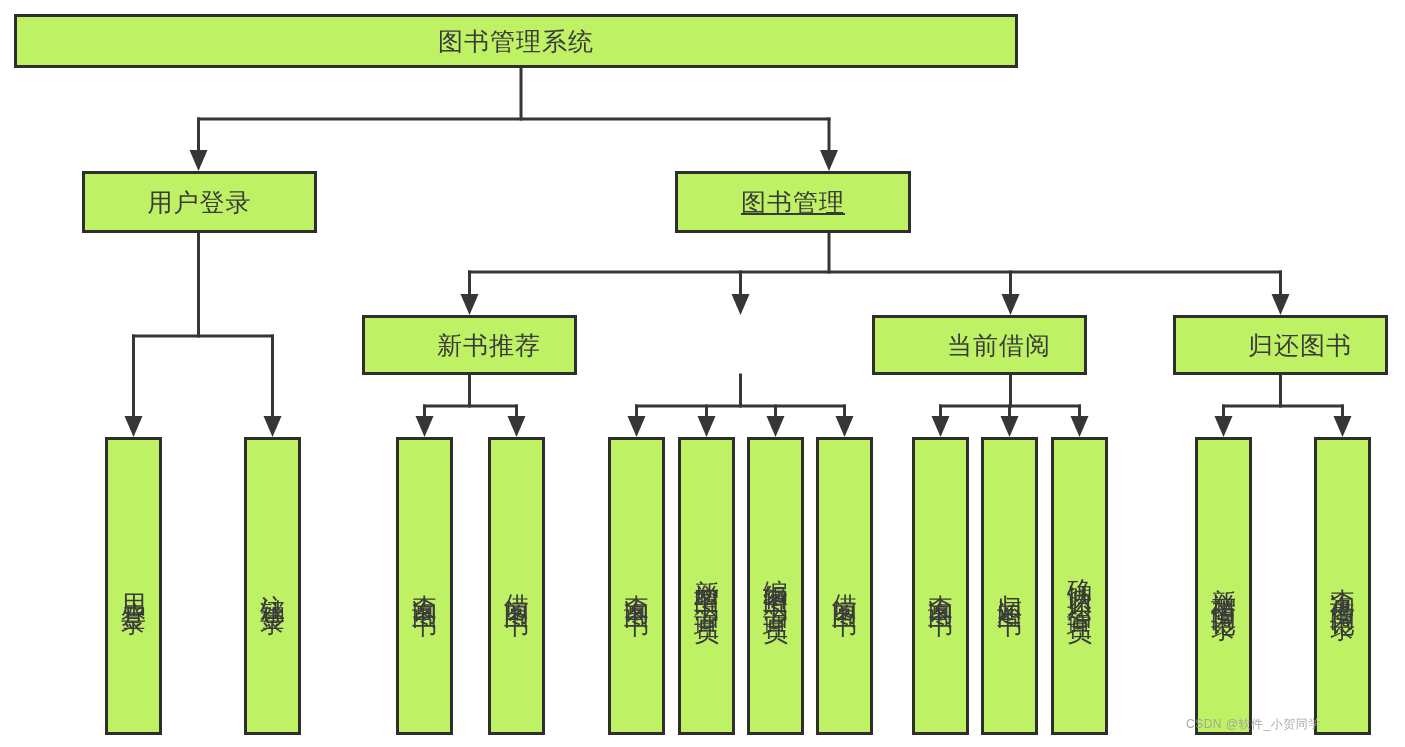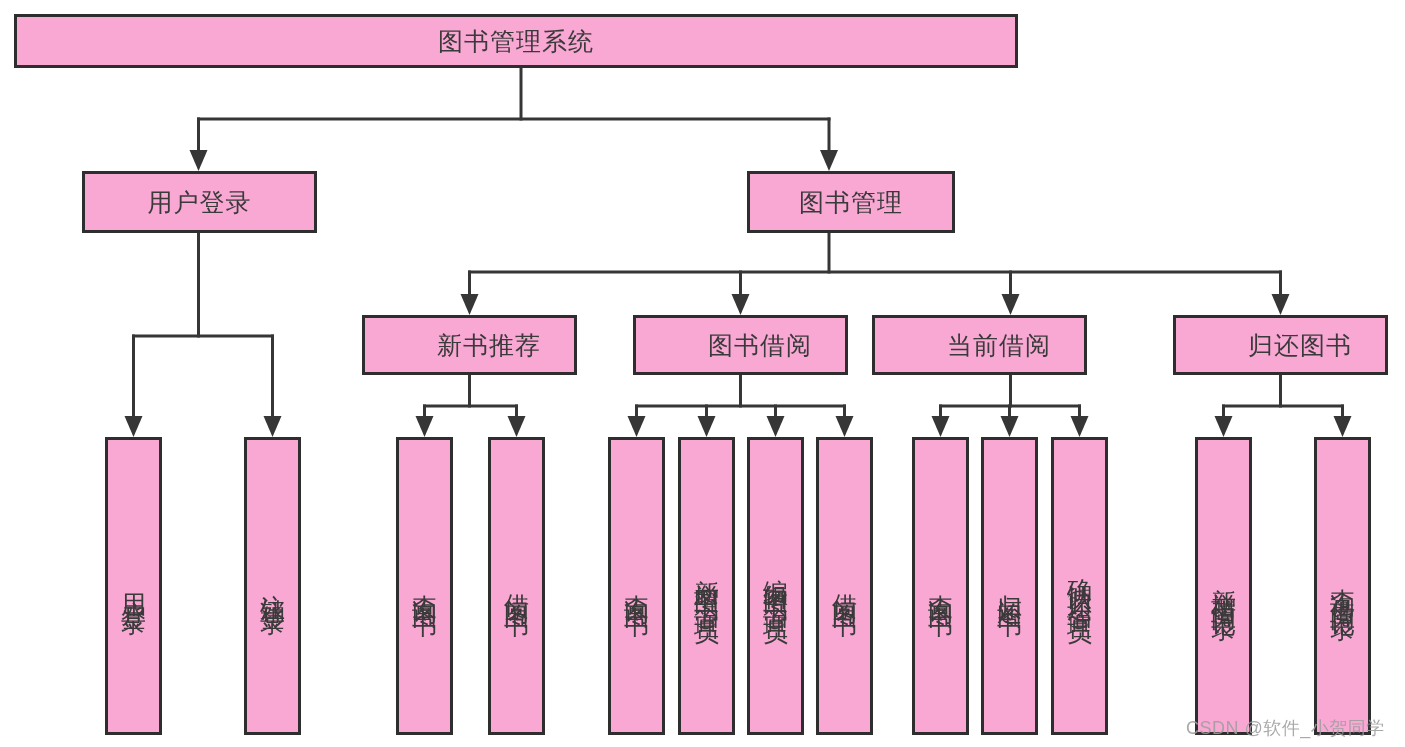--- a/index.html
+++ b/index.html
@@ -18,21 +18,21 @@
   .wires {
     position: absolute;
     left: 0;
     top: 0;
     z-index: 1;
   }
   .box {
     position: absolute;
     box-sizing: border-box;
     border: 3px solid #2e2e2e;
-    background: #f9a8d4;
+    background: #bef264;
     display: flex;
     align-items: center;
     justify-content: center;
     color: #3a3a3a;
     z-index: 2;
   }
   .hlabel {
     font-size: 25px;
     letter-spacing: 1px;
     white-space: nowrap;
@@ -42,42 +42,42 @@
     writing-mode: vertical-rl;
     font-size: 25px;
     letter-spacing: 6px;
     line-height: 1;
     white-space: nowrap;
   }
   
   .n-root    { left: 14px;  top: 14px;  width: 1004px; height: 54px; }
   
   .n-login   { left: 82px;  top: 171px; width: 235px; height: 62px; }
-  .n-manage  { left: 747px; top: 171px; width: 208px; height: 62px; }
+  .n-manage  { left: 675px; top: 171px; width: 236px; height: 62px; text-decoration: underline; }
   
   .lvl3      { top: 315px; width: 215px; height: 60px; padding-left: 39px; }
   .n-newbook { left: 362px; }
   .n-borrow  { left: 633px; }
   .n-current { left: 872px; }
   .n-records { left: 1173px; }
   
   .leaf      { top: 437px; width: 57px; height: 298px; }
   .lf-a1 { left: 105px; }  .lf-a2 { left: 244px; }
   .lf-b1 { left: 396px; }  .lf-b2 { left: 488px; }
   .lf-c1 { left: 608px; }  .lf-c2 { left: 678px; }
   .lf-c3 { left: 747px; }  .lf-c4 { left: 816px; }
   .lf-d1 { left: 912px; }  .lf-d2 { left: 981px; }
   .lf-d3 { left: 1051px; }
   .lf-e1 { left: 1195px; } .lf-e2 { left: 1314px; }
   .watermark {
     position: absolute;
     left: 1186px;
     top: 716px;
     z-index: 5;
-    font-size: 18px;
+    font-size: 12px;
     color: #9e9e9e;
     opacity: 0.88;
     white-space: nowrap;
     letter-spacing: 0.5px;
   }
 </style>
 </head>
 <body>
 
 <div class="canvas">
@@ -151,23 +151,20 @@
   <div class="box n-login">
     <span class="hlabel">用户登录</span>
   </div>
   <div class="box n-manage">
     <span class="hlabel">图书管理</span>
   </div>
 
   <div class="box lvl3 n-newbook">
     <span class="hlabel">新书推荐</span>
   </div>
-  <div class="box lvl3 n-borrow">
-    <span class="hlabel">图书借阅</span>
-  </div>
   <div class="box lvl3 n-current">
     <span class="hlabel">当前借阅</span>
   </div>
   <div class="box lvl3 n-records">
     <span class="hlabel">归还图书</span>
   </div>
 
   <div class="box leaf lf-a1">
     <span class="vlabel">用户登录</span>
   </div>

